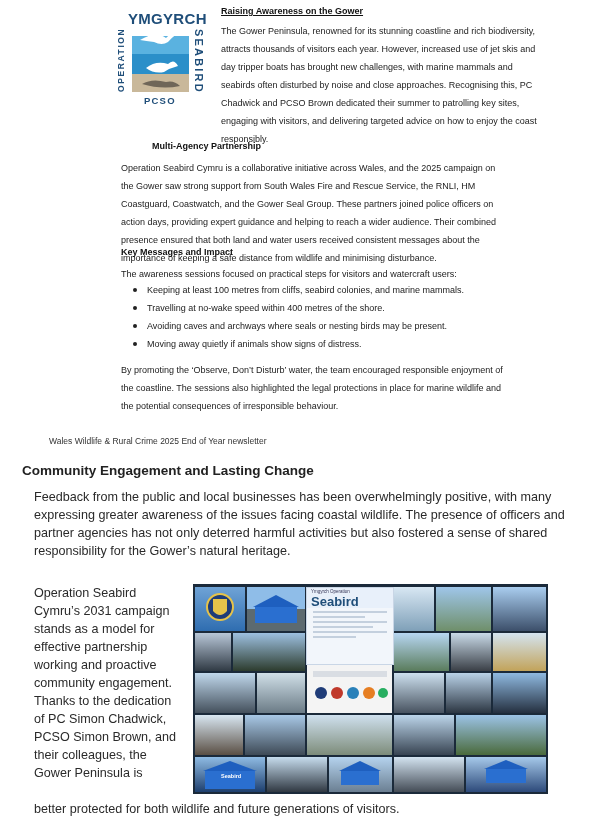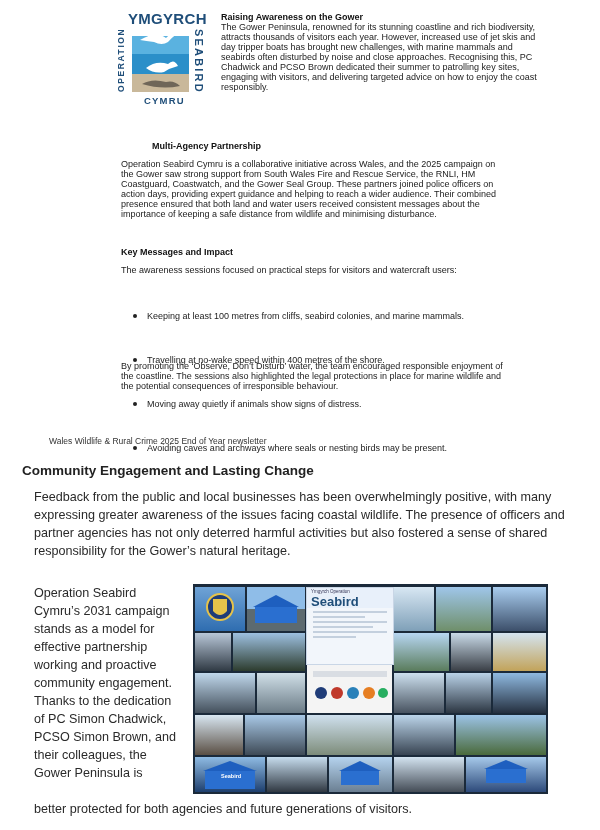--- a/index.html
+++ b/index.html
@@ -6,30 +6,30 @@
   body { width: 600px; height: 830px; position: relative; overflow: hidden; font-family: "Liberation Sans", "DejaVu Sans", sans-serif; color: #1a1a1a; }
 
   
   .logo { position: absolute; left: 118px; top: 10px; width: 90px; height: 96px; }
   .logo .ymg { position: absolute; left: 10px; top: 0; font-size: 15px; font-weight: bold; color: #1f4e79; letter-spacing: 0.3px; }
   .logo .cym { position: absolute; left: 26px; top: 85px; font-size: 9.5px; font-weight: bold; color: #1f4e79; letter-spacing: 1.2px; }
   .logo .op { position: absolute; left: -2px; top: 14px; width: 12px; height: 72px; writing-mode: vertical-rl; transform: rotate(180deg); font-size: 8.5px; font-weight: bold; color: #1f4e79; letter-spacing: 1.6px; text-align: center; }
   .logo .sea { position: absolute; left: 73px; top: 14px; width: 14px; height: 74px; writing-mode: vertical-rl; font-size: 11px; font-weight: bold; color: #1f4e79; letter-spacing: 2.2px; text-align: center; }
   .logo .art { position: absolute; left: 14px; top: 14px; width: 57px; height: 68px; }
 
-  .p1 { position: absolute; font-size: 9px; line-height: 10px; color: #222; }
+  .p1 { position: absolute; font-size: 9px; line-height: 18px; color: #222; }
   .h-small { position: absolute; font-size: 9px; font-weight: bold; color: #111; }
-  #raising-title { left: 221px; top: 12px; }
+  #raising-title { left: 221px; top: 6px; text-decoration: underline; }
   #intro-text { left: 221px; top: 22px; width: 318px; }
   #multi-title { left: 121px; top: 141px; padding-left: 31px; }
   #multi-text { left: 121px; top: 159px; width: 385px; }
   #key-title { left: 121px; top: 247px; }
   #key-intro { left: 121px; top: 265px; width: 390px; }
   .bullets { position: absolute; left: 121px; top: 284px; margin: 0; padding: 0; list-style: none; font-size: 9px; color: #222; }
-  .bullets li { position: relative; padding-left: 26px; height: 18px; line-height: 12.6px; margin-top: 26px; }
+  .bullets li { position: relative; padding-left: 26px; height: 18px; line-height: 12.6px; }
   .bullets li .dot { position: absolute; left: 12px; top: 4px; width: 4px; height: 4px; border-radius: 50%; background: #222; }
   #closing-text { left: 121px; top: 361px; width: 390px; }
 
   
   #newsletter-header { position: absolute; left: 49px; top: 436px; font-size: 8.5px; color: #333; }
   #community-title { position: absolute; left: 22px; top: 463px; font-size: 13.5px; font-weight: bold; color: #222; }
   #feedback-text { position: absolute; left: 34px; top: 488px; width: 540px; font-size: 12.6px; line-height: 18px; color: #2a2a2a; }
   #story-text { position: absolute; left: 34px; top: 584px; width: 150px; font-size: 12.6px; line-height: 18px; color: #2a2a2a; }
   #story-end { position: absolute; left: 34px; top: 800px; width: 540px; font-size: 12.6px; line-height: 18px; color: #2a2a2a; }
 
@@ -52,37 +52,37 @@
   <svg class="art" viewBox="0 0 57 68">
     <rect x="0" y="0" width="57" height="26" fill="#ffffff"></rect>
     <rect x="0" y="12" width="57" height="20" fill="#5ab2e0"></rect>
     <rect x="0" y="30" width="57" height="22" fill="#2b8fc9"></rect>
     <rect x="0" y="50" width="57" height="18" fill="#c9b89a"></rect>
     <path d="M8 16 Q24 6 34 14 Q44 4 54 8 Q42 10 36 18 Q30 22 22 18 Q14 17 8 16 Z" fill="#ffffff"></path>
     <path d="M14 44 Q24 36 36 40 Q42 34 46 42 Q38 44 32 48 Q22 50 14 44 Z" fill="#ffffff"></path>
     <path d="M10 60 Q20 54 34 58 Q42 56 48 62 Q30 66 10 60 Z" fill="#6f6658"></path>
   </svg>
   <div class="sea">SEABIRD</div>
-  <div class="cym">CYMRU</div>
+  <div class="cym">PCSO</div>
 </div>
 
 <div class="h-small" id="raising-title">Raising Awareness on the Gower</div>
 <div class="p1" id="intro-text">The Gower Peninsula, renowned for its stunning coastline and rich biodiversity, attracts thousands of visitors each year. However, increased use of jet skis and day tripper boats has brought new challenges, with marine mammals and seabirds often disturbed by noise and close approaches. Recognising this, PC Chadwick and PCSO Brown dedicated their summer to patrolling key sites, engaging with visitors, and delivering targeted advice on how to enjoy the coast responsibly.</div>
 
 <div class="h-small" id="multi-title">Multi-Agency Partnership</div>
 <div class="p1" id="multi-text">Operation Seabird Cymru is a collaborative initiative across Wales, and the 2025 campaign on the Gower saw strong support from South Wales Fire and Rescue Service, the RNLI, HM Coastguard, Coastwatch, and the Gower Seal Group. These partners joined police officers on action days, providing expert guidance and helping to reach a wider audience. Their combined presence ensured that both land and water users received consistent messages about the importance of keeping a safe distance from wildlife and minimising disturbance.</div>
 
 <div class="h-small" id="key-title">Key Messages and Impact</div>
 <div class="p1" id="key-intro">The awareness sessions focused on practical steps for visitors and watercraft users:</div>
 
 <ul class="bullets">
   <li><span class="dot"></span><span>Keeping at least 100 metres from cliffs, seabird colonies, and marine mammals.</span></li>
   <li><span class="dot"></span><span>Travelling at no-wake speed within 400 metres of the shore.</span></li>
+  <li><span class="dot"></span><span>Avoiding caves and archways where seals or nesting birds may be present.</span></li>
   <li><span class="dot"></span><span>Moving away quietly if animals show signs of distress.</span></li>
-  <li><span class="dot"></span><span>Avoiding caves and archways where seals or nesting birds may be present.</span></li>
 </ul>
 
 <div class="p1" id="closing-text">By promoting the ‘Observe, Don’t Disturb’ water, the team encouraged responsible enjoyment of the coastline. The sessions also highlighted the legal protections in place for marine wildlife and the potential consequences of irresponsible behaviour.</div>
 
 <div id="newsletter-header">Wales Wildlife &amp; Rural Crime 2025 End of Year newsletter</div>
 <div id="community-title">Community Engagement and Lasting Change</div>
 <div id="feedback-text">Feedback from the public and local businesses has been overwhelmingly positive, with many expressing greater awareness of the issues facing coastal wildlife. The presence of officers and partner agencies has not only deterred harmful activities but also fostered a sense of shared responsibility for the Gower’s natural heritage.</div>
 <div id="story-text">Operation Seabird Cymru’s 2031 campaign stands as a model for effective partnership working and proactive community engagement. Thanks to the dedication of PC Simon Chadwick, PCSO Simon Brown, and their colleagues, the Gower Peninsula is</div>
 
 <div class="collage">
@@ -159,13 +159,13 @@
   </div>
   <div class="tile" style="left:201px;top:173px;width:70px;height:35px;background:linear-gradient(#d3e3f0,#444c56);"></div>
   <div class="tile" style="left:273px;top:173px;width:80px;height:35px;background:linear-gradient(#a6c9ea,#2d4a7a);">
     <svg viewBox="0 0 80 35" width="80" height="35">
       <path d="M18 12 L40 3 L62 12 Z" fill="#1e5fbf"></path>
         <rect x="20" y="12" width="40" height="14" fill="#2a6fd0"></rect>
     </svg>
   </div>
 </div>
 
-<div id="story-end">better protected for both agencies and future generations of visitors.</div>
+<div id="story-end">better protected for both wildlife and future generations of visitors.</div>
 
 </body></html>

